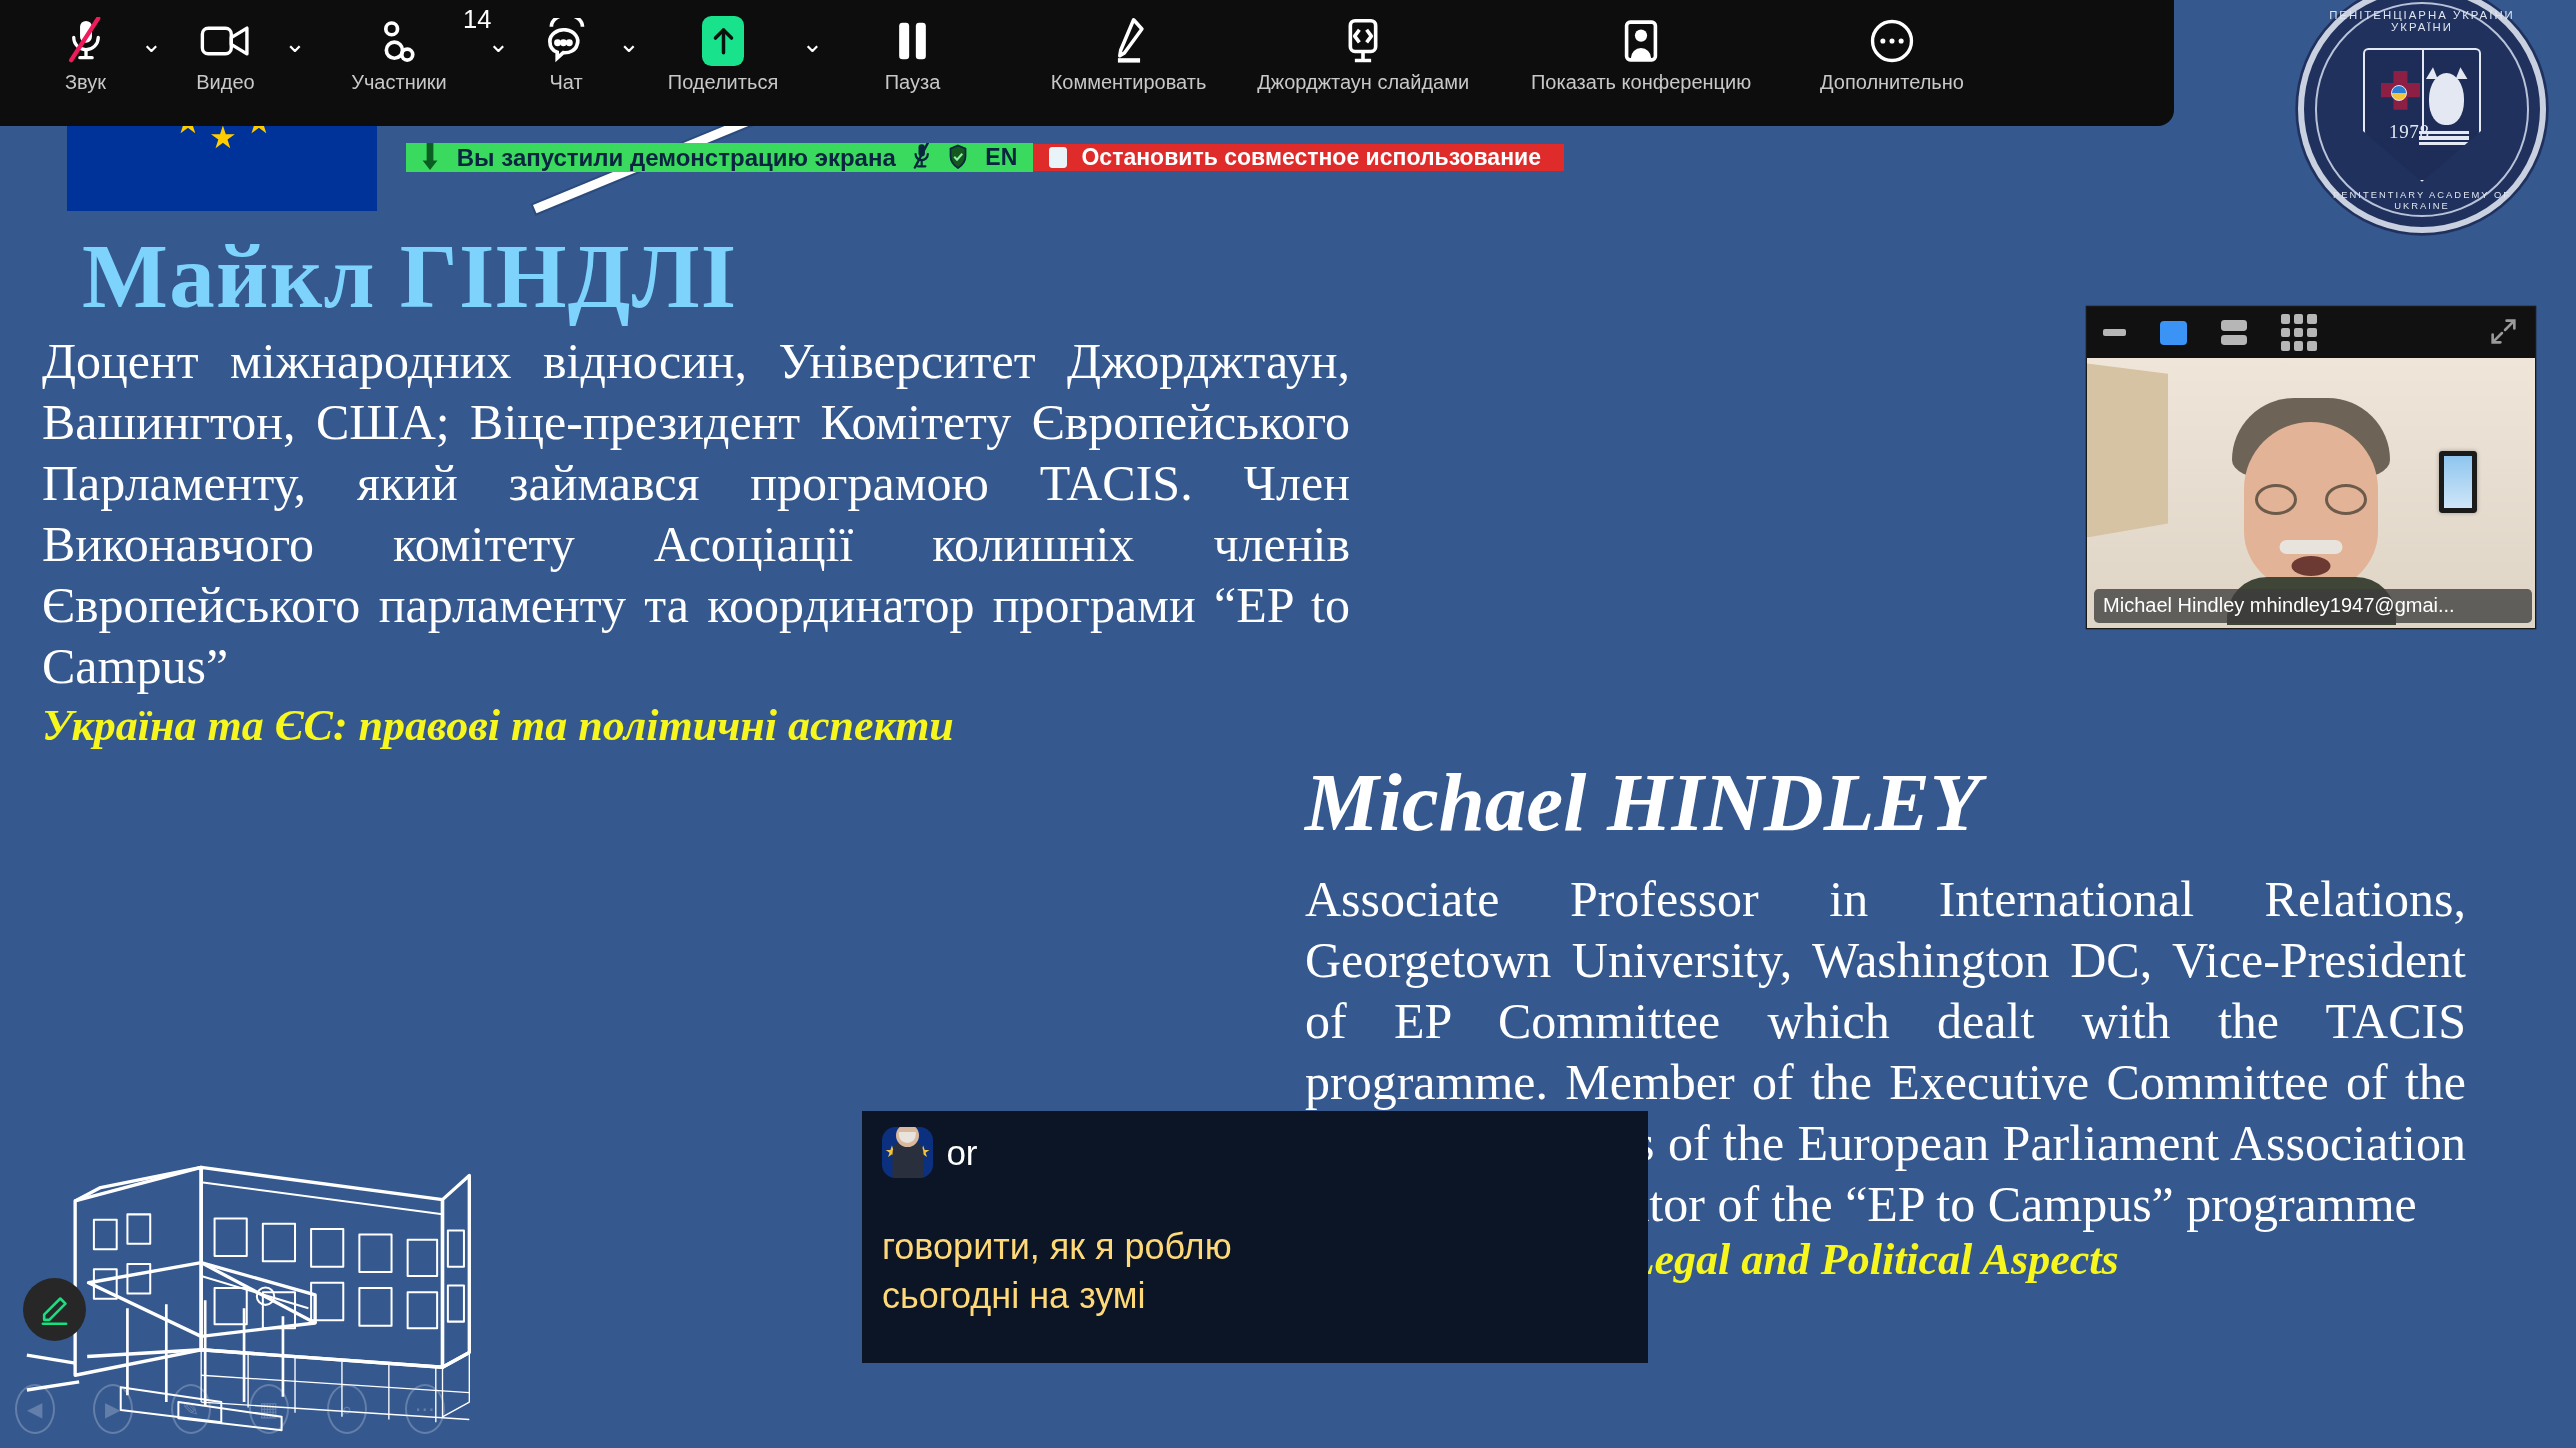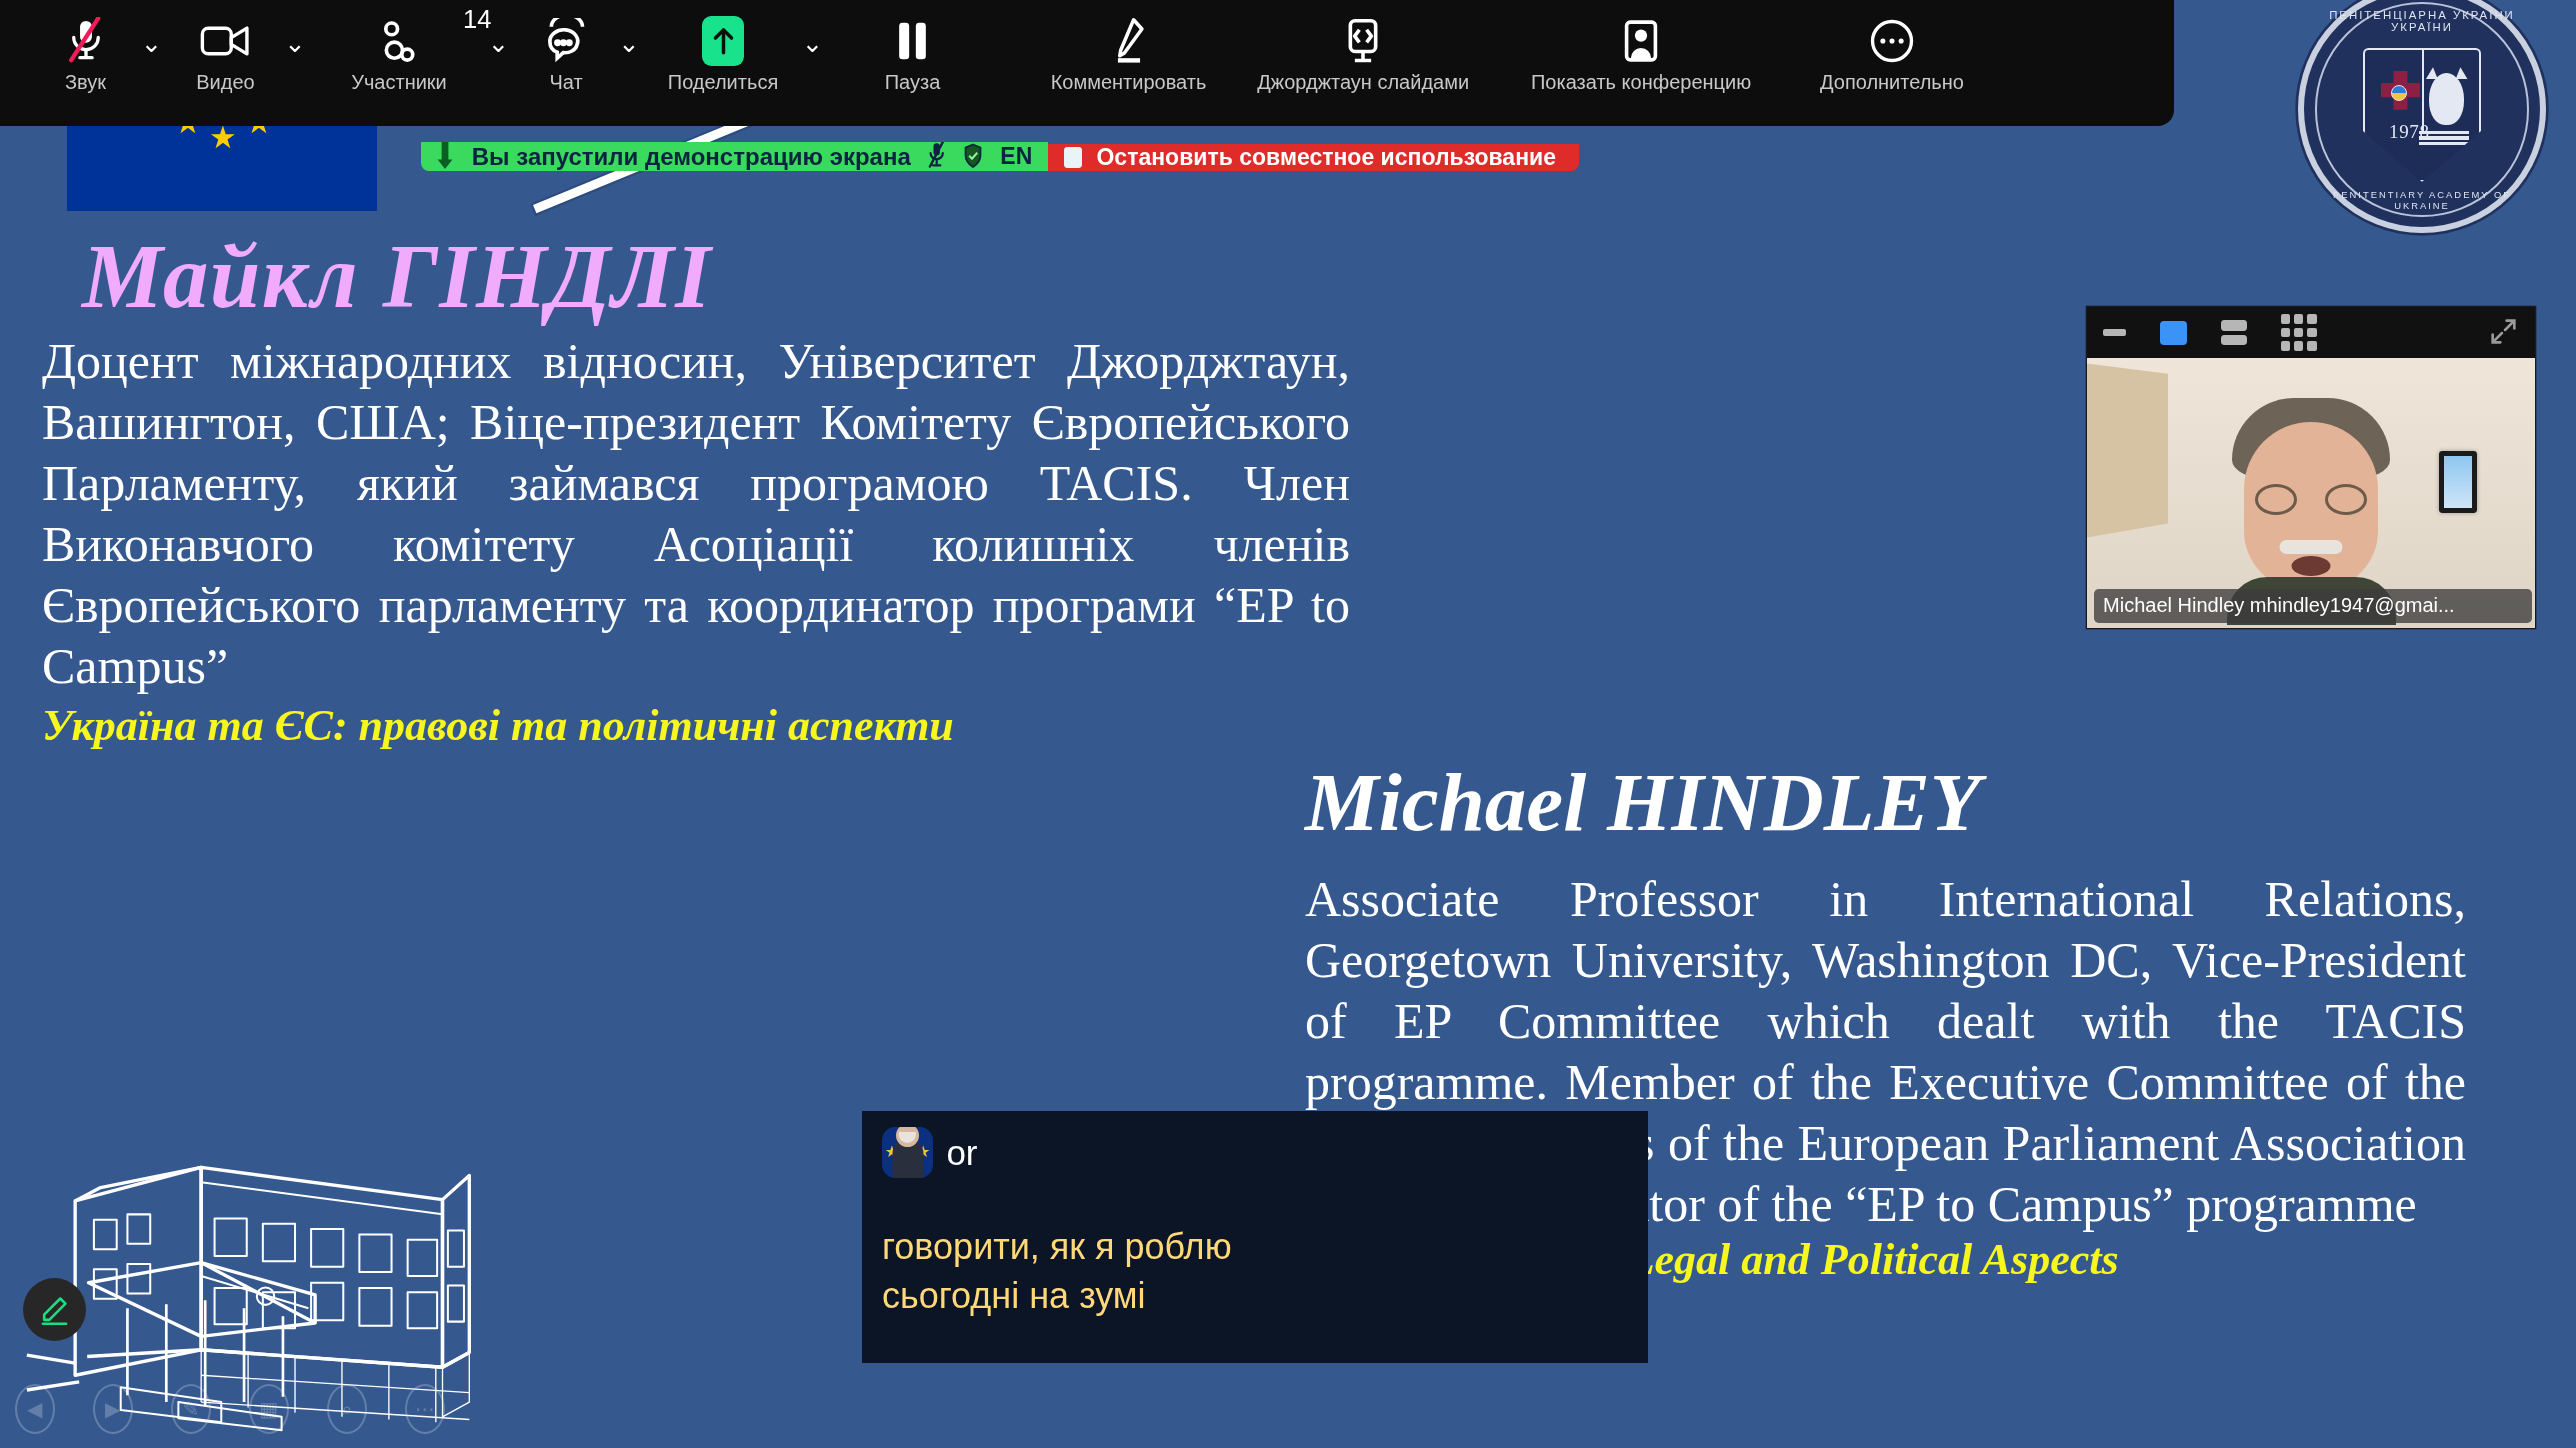--- a/index.html
+++ b/index.html
@@ -115,22 +115,22 @@
     background: #ffffff;
     transform-origin: 0 0;
     transform: rotate(-22.4deg);
     box-shadow: 0 0 0 2px #2b4a7d;
   }
 
   
   .uk-block { position: absolute; left: 42px; top: 227px; width: 1308px; }
   .name-uk {
     font-family: "Liberation Serif", serif;
-    font-style: italic; font-weight: bold;
-    font-size: 91px; color: #f0abfc;
+    font-weight: bold;
+    font-size: 91px; color: #7dd3fc;
     letter-spacing: 1.3px; line-height: 1.1;
     padding-left: 40px;
   }
   .body-uk {
     font-family: "Liberation Serif", serif;
     font-size: 50px; color: #ffffff;
     line-height: 1.22; text-align: justify;
     text-align-last: left;
     margin-top: 4px;
   }
@@ -218,22 +218,22 @@
     color: #ffffff; font-size: 25.5px;
   }
   .tb-share-box {
     width: 42px; height: 50px; border-radius: 9.4px; background: #18e38c;
     display: flex; align-items: center; justify-content: center;
   }
   .tb-gap { width: 29.5px; }
 
   
   .share-bar {
-    position: absolute; left: 421px; top: 127px;
-    height: 44px; display: flex; align-items: flex-end;
+    position: absolute; left: 406px; top: 127px;
+    height: 61px; display: flex; align-items: center;
     border-bottom-left-radius: 8px; border-bottom-right-radius: 8px;
     overflow: hidden;
   }
   .share-green {
     background: #3ada5e; display: flex; align-items: center;
     padding: 0 16px; gap: 17.4px;
   }
   .share-green .txt {
     font-size: 24px; color: #0b2440; font-weight: bold; white-space: nowrap;
   }

